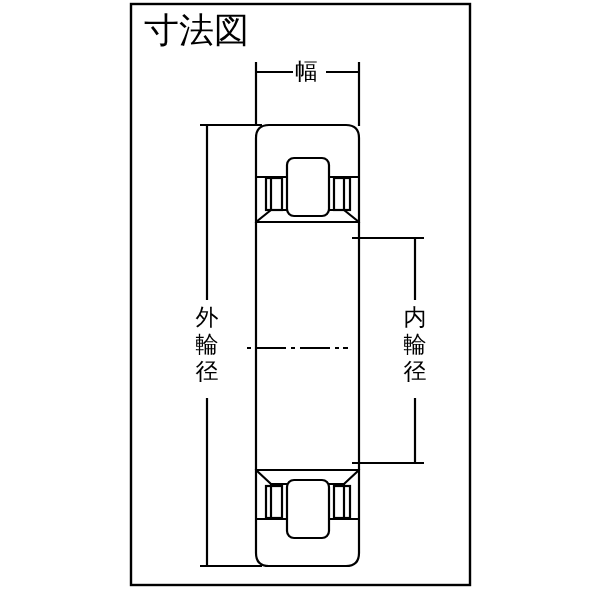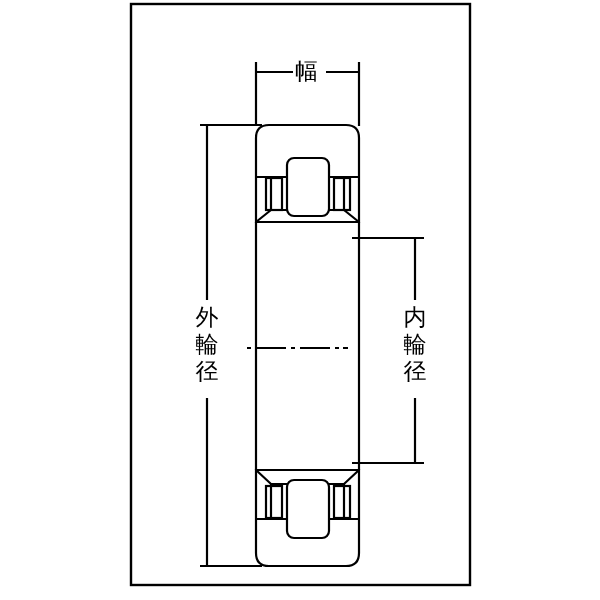--- a/index.html
+++ b/index.html
@@ -133,20 +133,21 @@
     <g stroke="#000000" stroke-width="2.2" fill="none">
 
       <path d="M 352,238 L 424,238"></path>
       <path d="M 352,463 L 424,463"></path>
 
       <path d="M 415,238 L 415,300"></path>
       <path d="M 415,398 L 415,463"></path>
     </g>
   </svg>
 
+  <div class="title-text">寸法図</div>
 
   <div class="dim-label dim-label-h" id="width-label">幅</div>
 
   <div class="dim-label dim-label-v" id="outer-dia-label">
     <span>外</span>
     <span>輪</span>
     <span>径</span>
   </div>
 
   <div class="dim-label dim-label-v" id="inner-dia-label">

